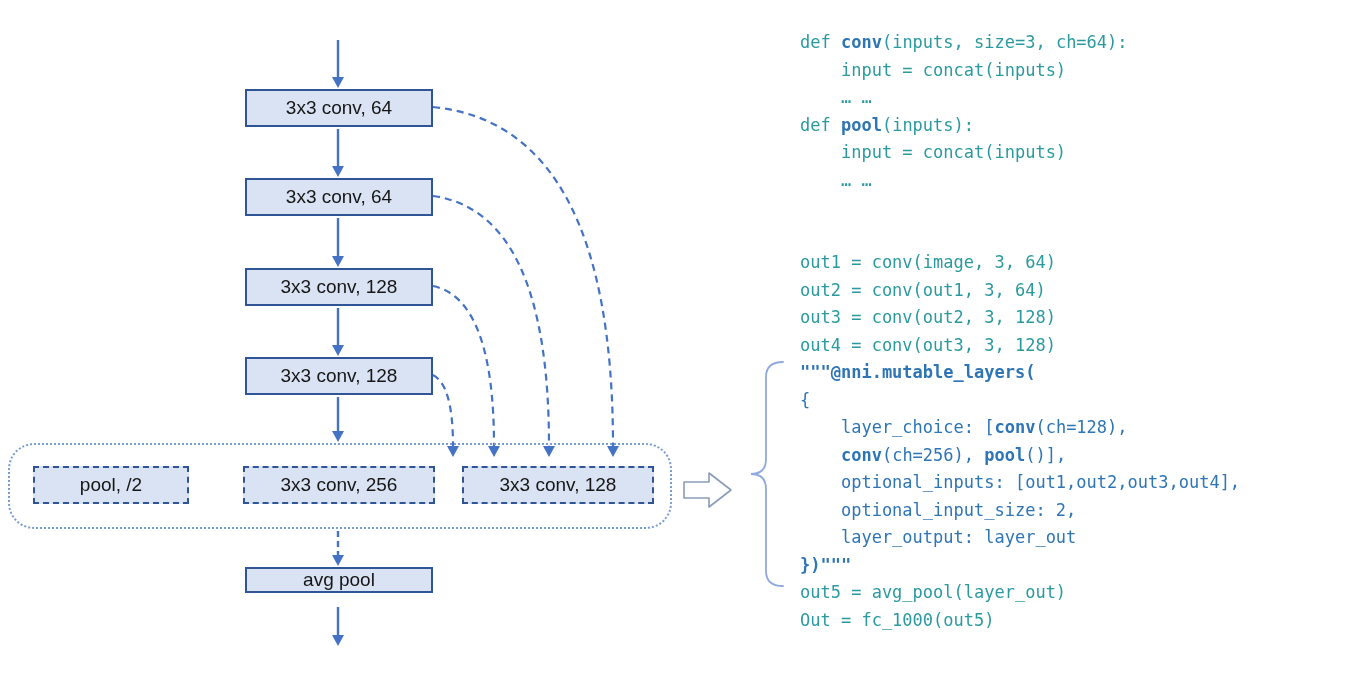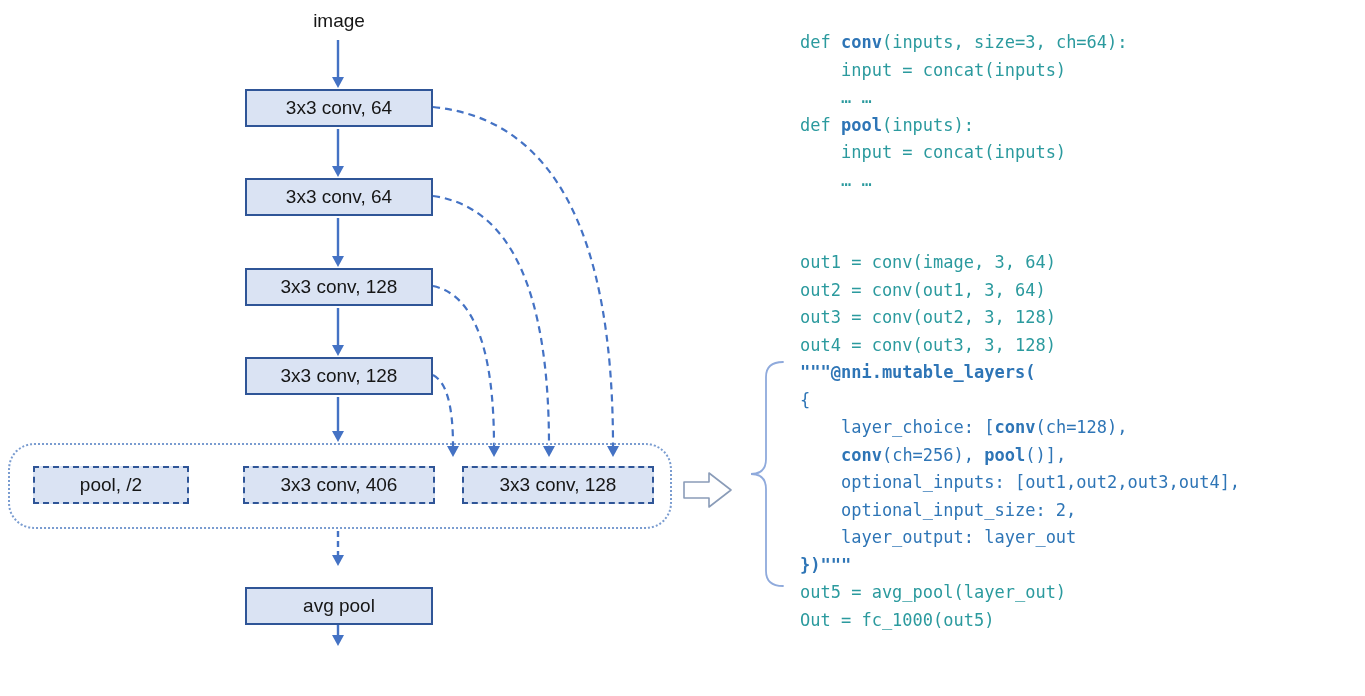--- a/index.html
+++ b/index.html
@@ -40,21 +40,21 @@
   }
   
   .n-conv1{left:245px;top:89px; width:188px;height:38px;}
   .n-conv2{left:245px;top:178px;width:188px;height:38px;}
   .n-conv3{left:245px;top:268px;width:188px;height:38px;}
   .n-conv4{left:245px;top:357px;width:188px;height:38px;}
   .n-group{left:8px;top:443px;width:664px;height:86px;}
   .n-pool {left:33px; top:466px;width:156px;height:38px;}
   .n-c256 {left:243px;top:466px;width:192px;height:38px;}
   .n-c128 {left:462px;top:466px;width:192px;height:38px;}
-  .n-avg  {left:245px;top:567px;width:188px;height:38px;margin-top:20px;}
+  .n-avg  {left:245px;top:567px;width:188px;height:26px;}
   .n-fc   {left:245px;top:647px;width:188px;height:38px;}
   
   .code{
     position:absolute;left:800px;top:29px;
     font-family:"DejaVu Sans Mono","Liberation Mono",monospace;
     font-size:17px;line-height:27.5px;white-space:pre;
   }
   .code-line{height:27.5px;}
 </style>
 </head>
@@ -90,29 +90,28 @@
       <polygon class="arrow-head" points="447,446 459,446 453,457"></polygon>
     </g>
     <g>
       <polygon class="big-arrow" points="684,482 709,482 709,473 731,490 709,507 709,498 684,498"></polygon>
     </g>
     <g>
       <path class="brace" d="M 783 362 Q 766 362 766 377 L 766 459 Q 766 474 751 474 Q 766 474 766 489 L 766 571 Q 766 586 783 586"></path>
     </g>
   </svg>
 
-  <div class="image-label">image</div>
 
   <div class="box n-conv1">3x3 conv, 64</div>
   <div class="box n-conv2">3x3 conv, 64</div>
   <div class="box n-conv3">3x3 conv, 128</div>
   <div class="box n-conv4">3x3 conv, 128</div>
 
   <div class="group n-group"></div>
   <div class="box dashed n-pool">pool, /2</div>
-  <div class="box dashed n-c256">3x3 conv, 406</div>
+  <div class="box dashed n-c256">3x3 conv, 256</div>
   <div class="box dashed n-c128">3x3 conv, 128</div>
 
   <div class="box n-avg">avg pool</div>
 
   <div class="code"><div class="code-line"><span style="color: rgb(43, 154, 158);">def </span><span style="color: rgb(46, 117, 182); font-weight: bold;">conv</span><span style="color: rgb(43, 154, 158);">(inputs, size=3, ch=64):</span></div><div class="code-line"><span style="color: rgb(43, 154, 158);">    input = concat(inputs)</span></div><div class="code-line"><span style="color: rgb(43, 154, 158);">    … …</span></div><div class="code-line"><span style="color: rgb(43, 154, 158);">def </span><span style="color: rgb(46, 117, 182); font-weight: bold;">pool</span><span style="color: rgb(43, 154, 158);">(inputs):</span></div><div class="code-line"><span style="color: rgb(43, 154, 158);">    input = concat(inputs)</span></div><div class="code-line"><span style="color: rgb(43, 154, 158);">    … …</span></div><div class="code-line">&nbsp;</div><div class="code-line">&nbsp;</div><div class="code-line"><span style="color: rgb(43, 154, 158);">out1 = conv(image, 3, 64)</span></div><div class="code-line"><span style="color: rgb(43, 154, 158);">out2 = conv(out1, 3, 64)</span></div><div class="code-line"><span style="color: rgb(43, 154, 158);">out3 = conv(out2, 3, 128)</span></div><div class="code-line"><span style="color: rgb(43, 154, 158);">out4 = conv(out3, 3, 128)</span></div><div class="code-line"><span style="color: rgb(46, 117, 182); font-weight: bold;">"""@nni.mutable_layers(</span></div><div class="code-line"><span style="color: rgb(46, 117, 182);">{</span></div><div class="code-line"><span style="color: rgb(46, 117, 182);">    layer_choice: [</span><span style="color: rgb(46, 117, 182); font-weight: bold;">conv</span><span style="color: rgb(46, 117, 182);">(ch=128),</span></div><div class="code-line"><span style="color: rgb(46, 117, 182);">    </span><span style="color: rgb(46, 117, 182); font-weight: bold;">conv</span><span style="color: rgb(46, 117, 182);">(ch=256), </span><span style="color: rgb(46, 117, 182); font-weight: bold;">pool</span><span style="color: rgb(46, 117, 182);">()],</span></div><div class="code-line"><span style="color: rgb(46, 117, 182);">    optional_inputs: [out1,out2,out3,out4],</span></div><div class="code-line"><span style="color: rgb(46, 117, 182);">    optional_input_size: 2,</span></div><div class="code-line"><span style="color: rgb(46, 117, 182);">    layer_output: layer_out</span></div><div class="code-line"><span style="color: rgb(46, 117, 182); font-weight: bold;">})"""</span></div><div class="code-line"><span style="color: rgb(43, 154, 158);">out5 = avg_pool(layer_out)</span></div><div class="code-line"><span style="color: rgb(43, 154, 158);">Out = fc_1000(out5)</span></div></div>
 
 </div>
 
 </body></html>

